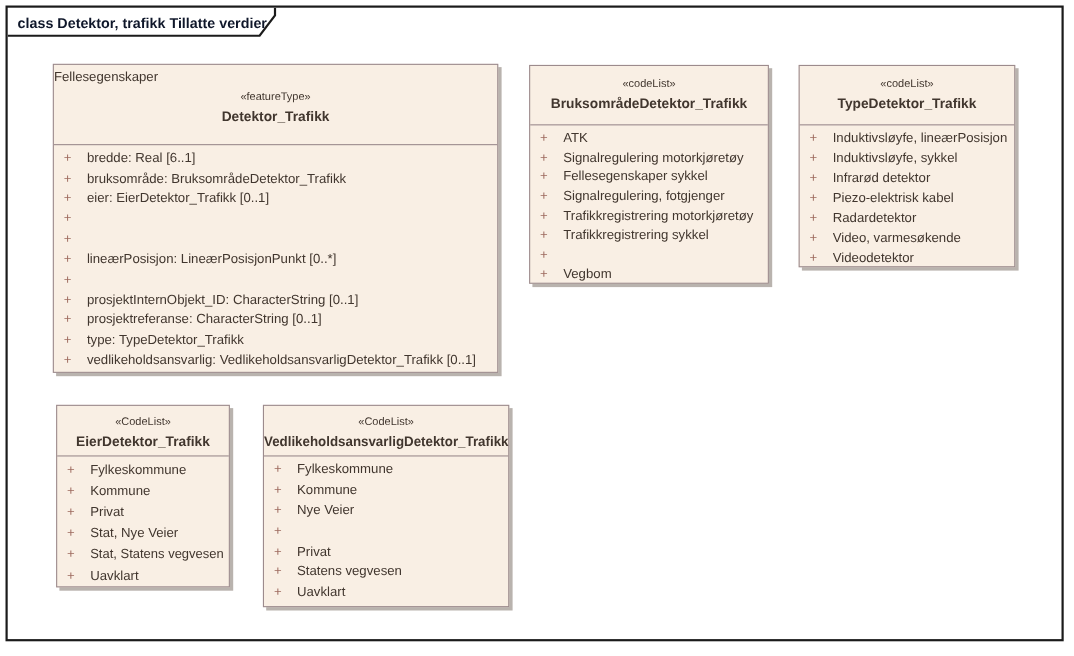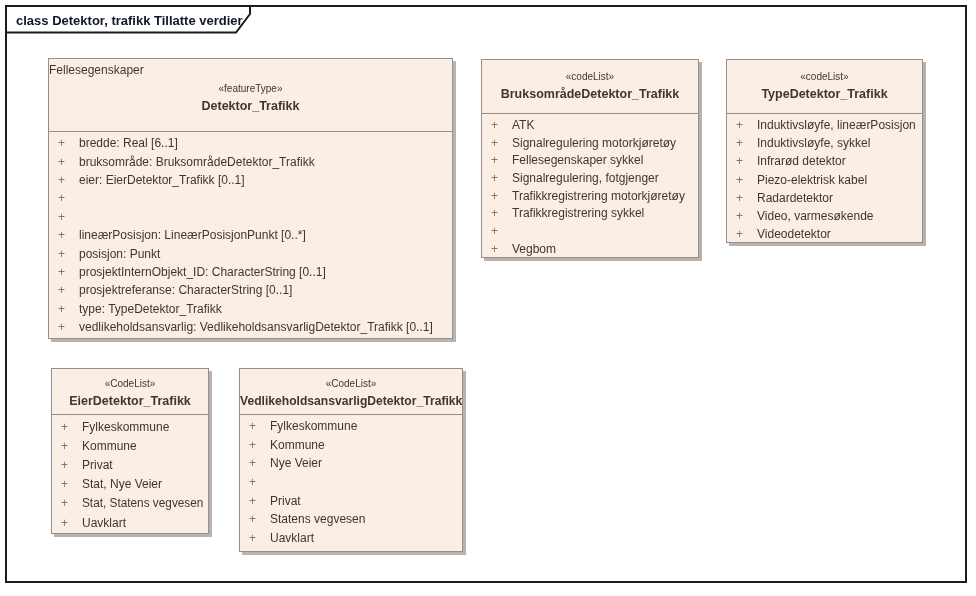--- a/index.html
+++ b/index.html
@@ -88,21 +88,20 @@
         </div>
         <div class="attr-row">
           <span class="vis">+</span>
         </div>
         <div class="attr-row">
           <span class="vis">+</span>
           <span class="txt">lineærPosisjon: LineærPosisjonPunkt [0..*]</span>
         </div>
         <div class="attr-row">
           <span class="vis">+</span>
-          <span class="txt">posisjon: Punkt</span>
         </div>
         <div class="attr-row">
           <span class="vis">+</span>
           <span class="txt">prosjektInternObjekt_ID: CharacterString [0..1]</span>
         </div>
         <div class="attr-row">
           <span class="vis">+</span>
           <span class="txt">prosjektreferanse: CharacterString [0..1]</span>
         </div>
         <div class="attr-row">

